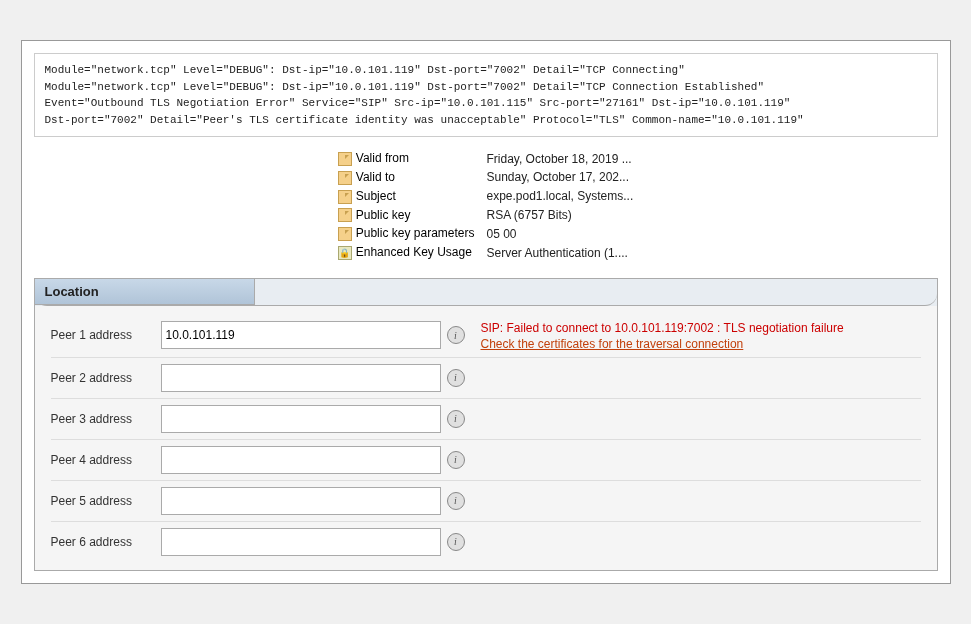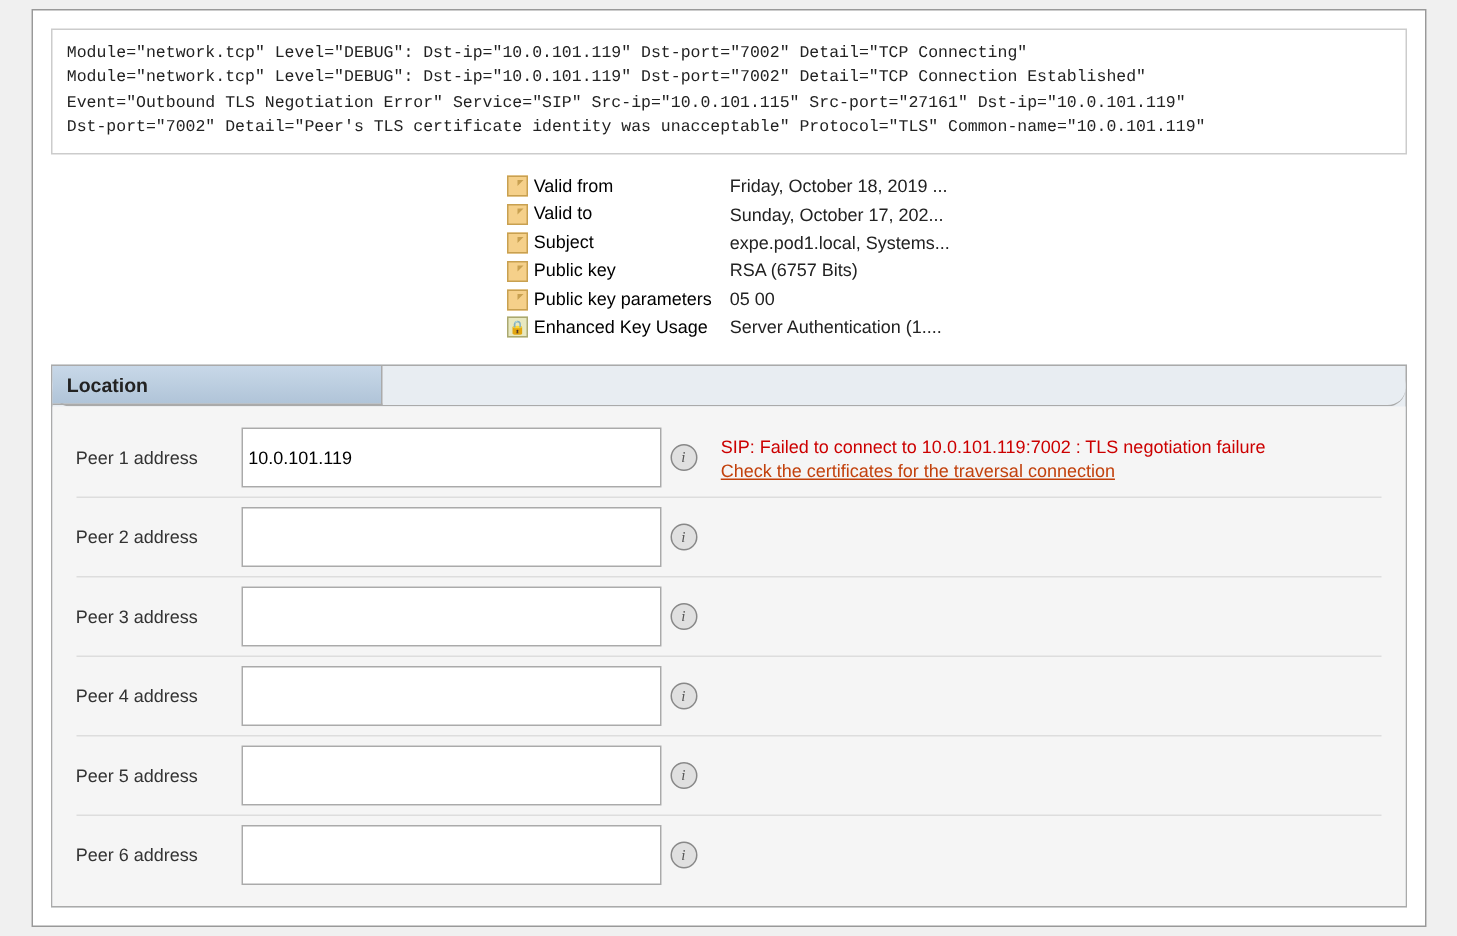--- a/index.html
+++ b/index.html
@@ -118,21 +118,21 @@
       border-bottom: none;
       align-items: center;
     }
     .peer-label {
       width: 110px;
       color: #333;
       font-size: 12px;
     }
     .peer-input {
       width: 280px;
-      height: 40px;
+      height: 28px;
       border: 1px solid #aaa;
       background: #fff;
       padding: 2px 4px;
       font-size: 12px;
     }
     .info-btn {
       display: inline-flex;
       align-items: center;
       justify-content: center;
       width: 18px;

